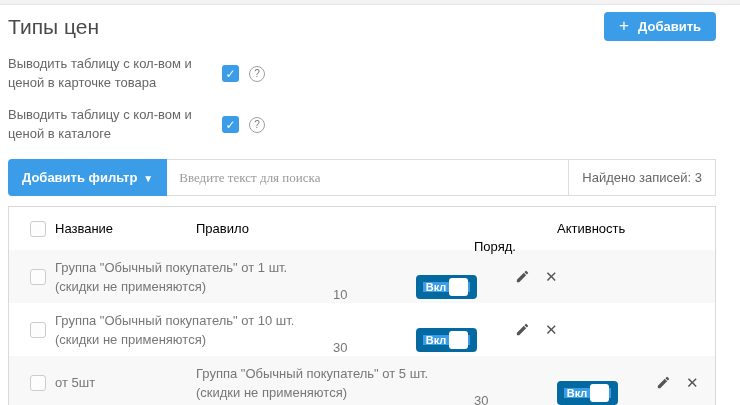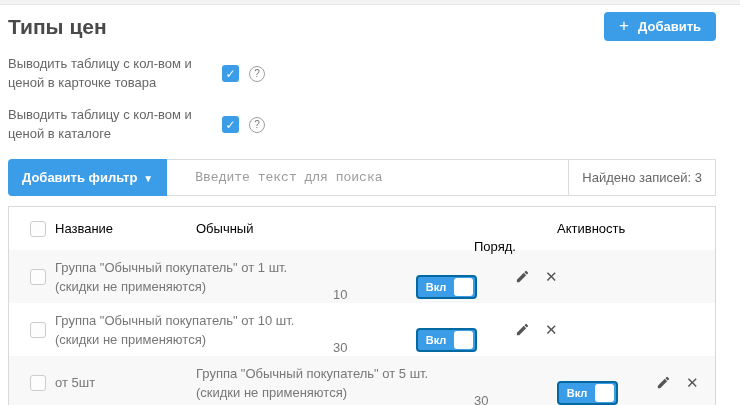--- a/index.html
+++ b/index.html
@@ -22,21 +22,21 @@
   
   .page-header {
     display: flex;
     justify-content: space-between;
     align-items: center;
     margin-top: 7px;
     margin-bottom: 13px;
   }
   .page-title {
     font-size: 21px;
-    font-weight: 700;
+    font-weight: 400;
     color: #4a4a4a;
   }
   .btn-add {
     background: var(--accent);
     color: #fff;
     border: none;
     border-radius: 4px;
     height: 29px;
     padding: 0 15px;
     font-size: 13px;
@@ -121,23 +121,23 @@
   .btn-filter .caret {
     font-size: 10px;
     margin-left: 6px;
     position: relative;
     top: 1px;
   }
   .search-input {
     flex: 1;
     border: 1px solid #dcdcdc;
     border-left: none;
-    padding: 0 28px;
-    font-size: 13px;
-    font-family: Liberation Mono, monospace;
+    padding: 0 12px;
+    font-size: 13px;
+    font-family: Liberation Serif, serif;
     color: #4d7c0f;
     outline: none;
   }
   .search-input::placeholder { color: #9b9b9b; }
   .records-badge {
     border: 1px solid #dcdcdc;
     margin-left: -1px;
     display: flex;
     align-items: center;
     padding: 4px 13px;
@@ -182,21 +182,21 @@
     background: #fdfdfd;
     cursor: pointer;
   }
   .rule-line { display: block; }
 
   
   .toggle {
     width: 61px;
     height: 24px;
     background: var(--accent);
-    border: 2px solid #0369a1;
+    border: 7px solid #0369a1;
     border-radius: 4px;
     display: flex;
     align-items: center;
     cursor: pointer;
     margin-top: 20px;
   }
   .toggle-label {
     flex: 1;
     text-align: center;
     color: #fff;
@@ -273,21 +273,21 @@
     <div class="records-badge">Найдено записей: 3</div>
   </div>
 
   <div class="table">
 
     <div class="thead">
       <div class="cell-check">
         <span class="checkbox-empty"></span>
       </div>
       <div class="cell-name">Название</div>
-      <div class="cell-rule">Обычный</div>
+      <div class="cell-rule">Правило</div>
       <div class="cell-order">Поряд.</div>
       <div class="cell-activity">Активность</div>
       <div class="cell-actions"></div>
     </div>
 
     <div class="trow">
       <div class="cell-check">
         <span class="checkbox-empty"></span>
       </div>
       <div class="cell-rule">

